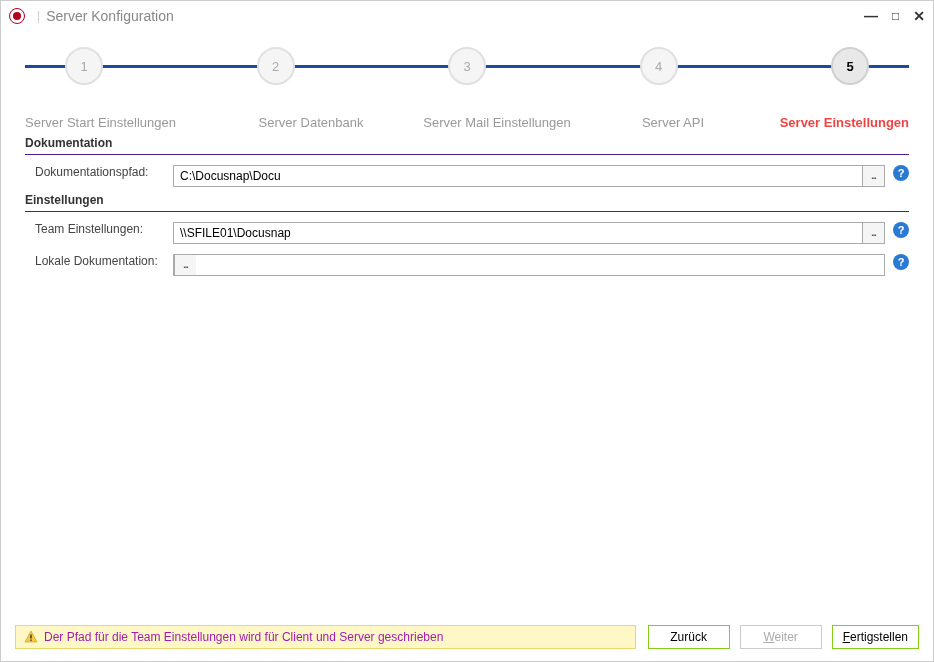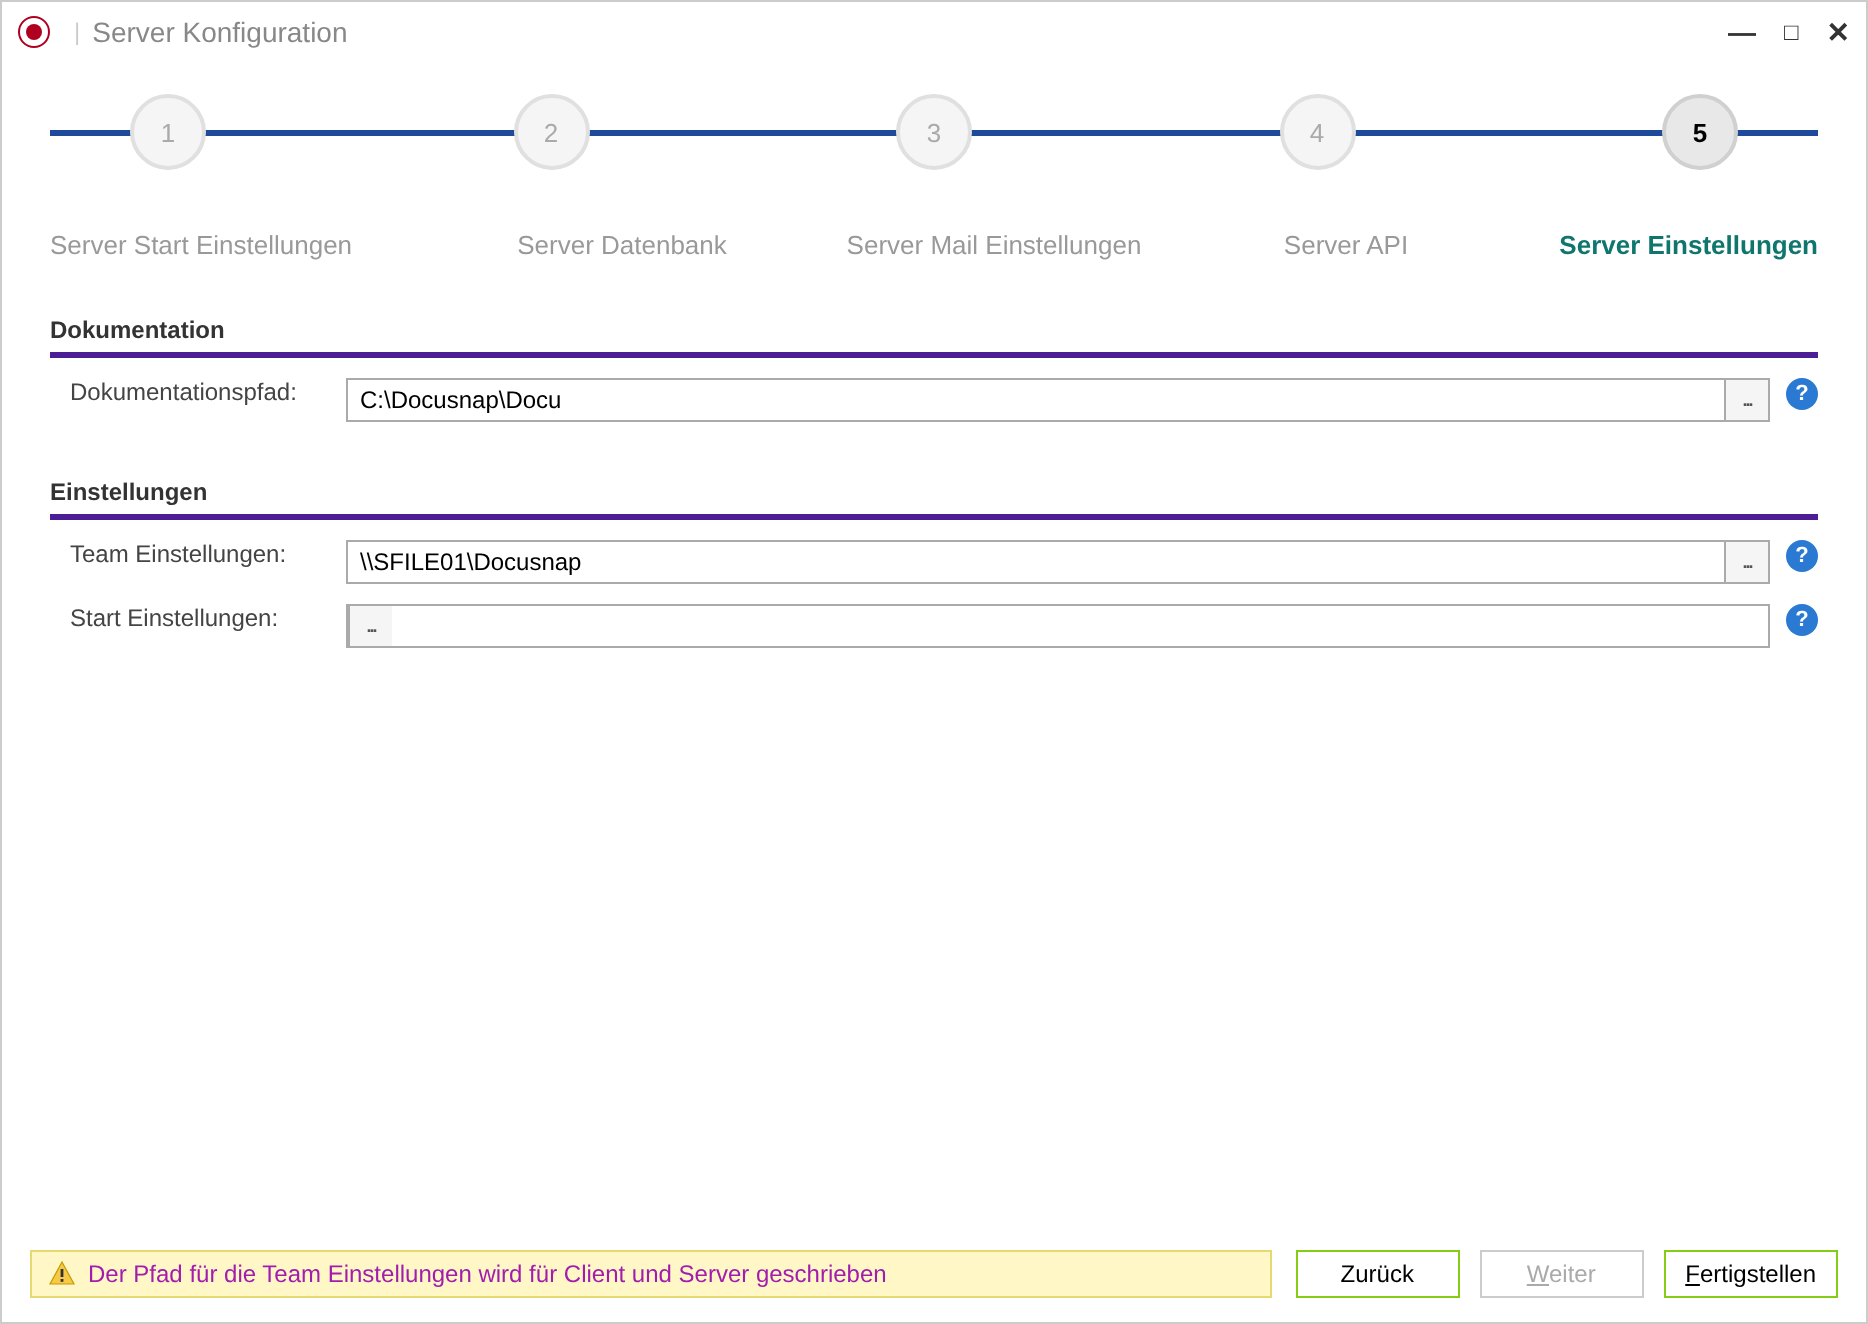--- a/index.html
+++ b/index.html
@@ -112,29 +112,28 @@
   display: flex;
   justify-content: space-between;
   margin-top: 28px;
   padding: 0 0px;
 }
 .step-label {
   text-align: center;
   color: #999;
   font-size: 13px;
 }
-.step-label.active { color: #0f766e; font-weight: bold; }
+.step-label.active { color: #ef4444; font-weight: bold; }
 
 .section-title {
   font-weight: bold;
   font-size: 12px;
   color: #333;
   padding: 6px 0 4px 0;
-  border-bottom: 3px solid #4c1d95;
-  margin-top: 22px;
+  border-bottom: 1px solid #4c1d95;
 }
 .form-row {
   display: flex;
   align-items: flex-start;
   margin-top: 10px;
   gap: 8px;
   margin-left: 10px;
 }
 .form-row label {
   width: 130px;
@@ -275,21 +274,21 @@
     <div class="section-title">Einstellungen</div>
     <div class="form-row">
       <label>Team Einstellungen:</label>
       <div class="input-group">
         <input type="text" value="\\SFILE01\Docusnap" style="">
         <div class="browse-btn">...</div>
       </div>
       <div class="help-icon">?</div>
     </div>
     <div class="form-row">
-      <label>Start Einstellungen:</label>
+      <label>Lokale Dokumentation:</label>
       <div class="input-group">
         <div class="browse-btn">...</div>
       </div>
       <div class="help-icon">?</div>
     </div>
   </div>
 
   <div class="footer">
     <div class="status-bar">
       <span class="warning-icon">

